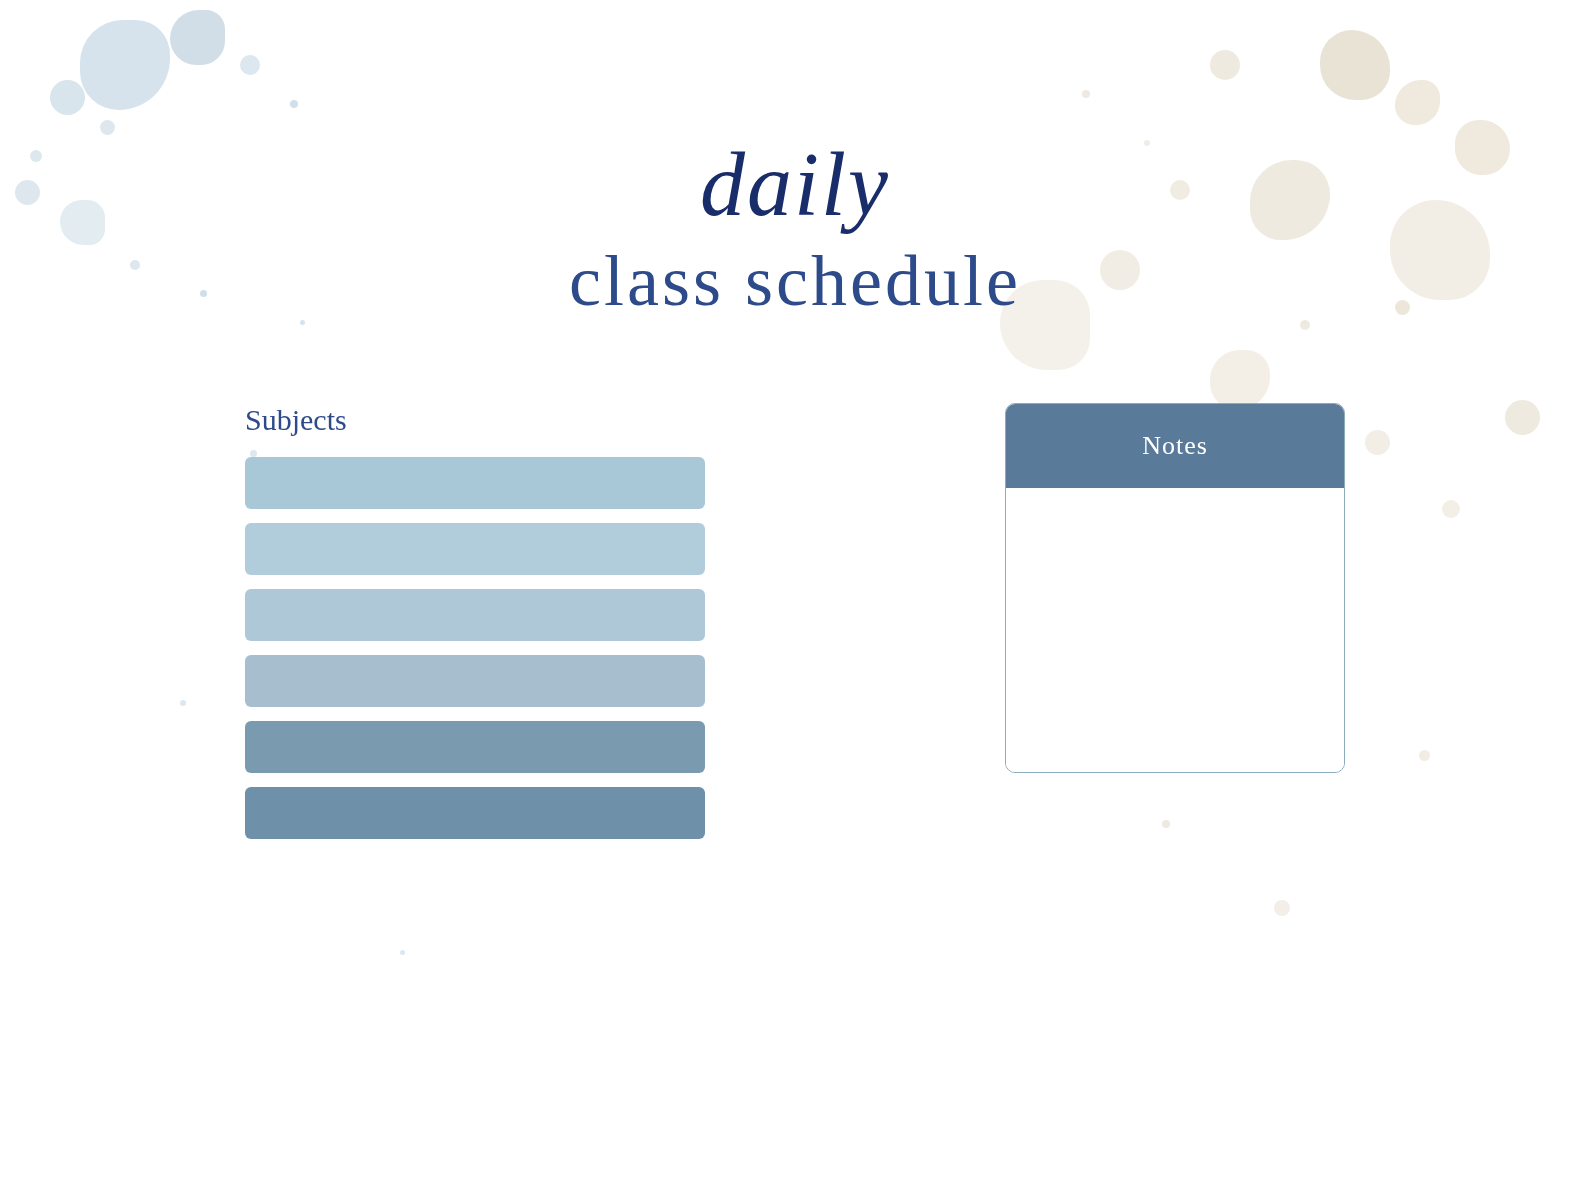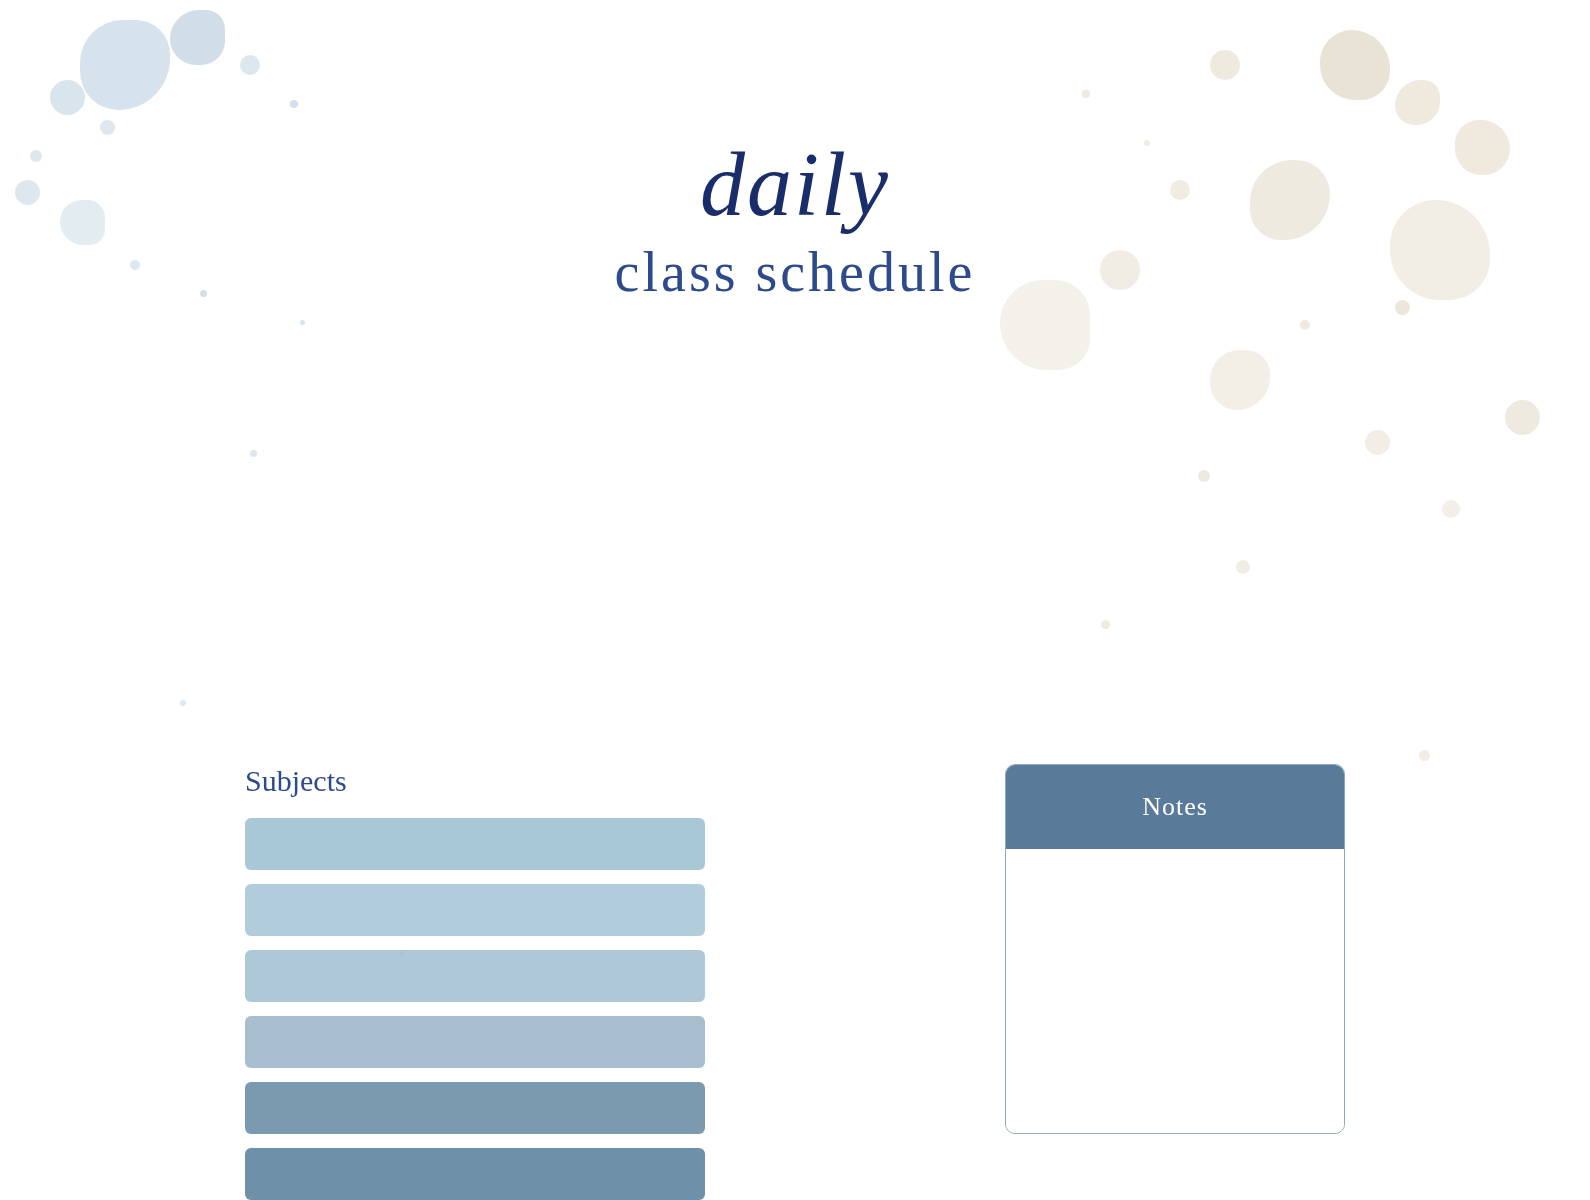--- a/index.html
+++ b/index.html
@@ -1,15 +1,15 @@
 <!DOCTYPE html>
 <html><head>
   <meta charset="utf-8">
   <style>
-    * { margin: 0; padding: 0; box-sizing: border-box; justify-content: space-between; }
+    * { margin: 0; padding: 0; box-sizing: border-box; }
 
     body {
       width: 1590px;
       height: 1200px;
       background: #ffffff;
       font-family: Georgia, serif;
       overflow: hidden;
       position: relative;
     }
 
@@ -33,21 +33,21 @@
       font-family: 'Georgia', cursive;
       font-style: italic;
       font-size: 90px;
       color: #1a2d6b;
       line-height: 1;
       letter-spacing: 2px;
     }
 
     .title-class-schedule {
       font-family: Georgia, serif;
-      font-size: 56px;
+      font-size: 72px;
       color: #2d4a8a;
       font-weight: 400;
       letter-spacing: 3px;
       margin-top: 10px;
     }
 
     .main-content {
       display: flex;
       flex-direction: row;
       gap: 80px;

